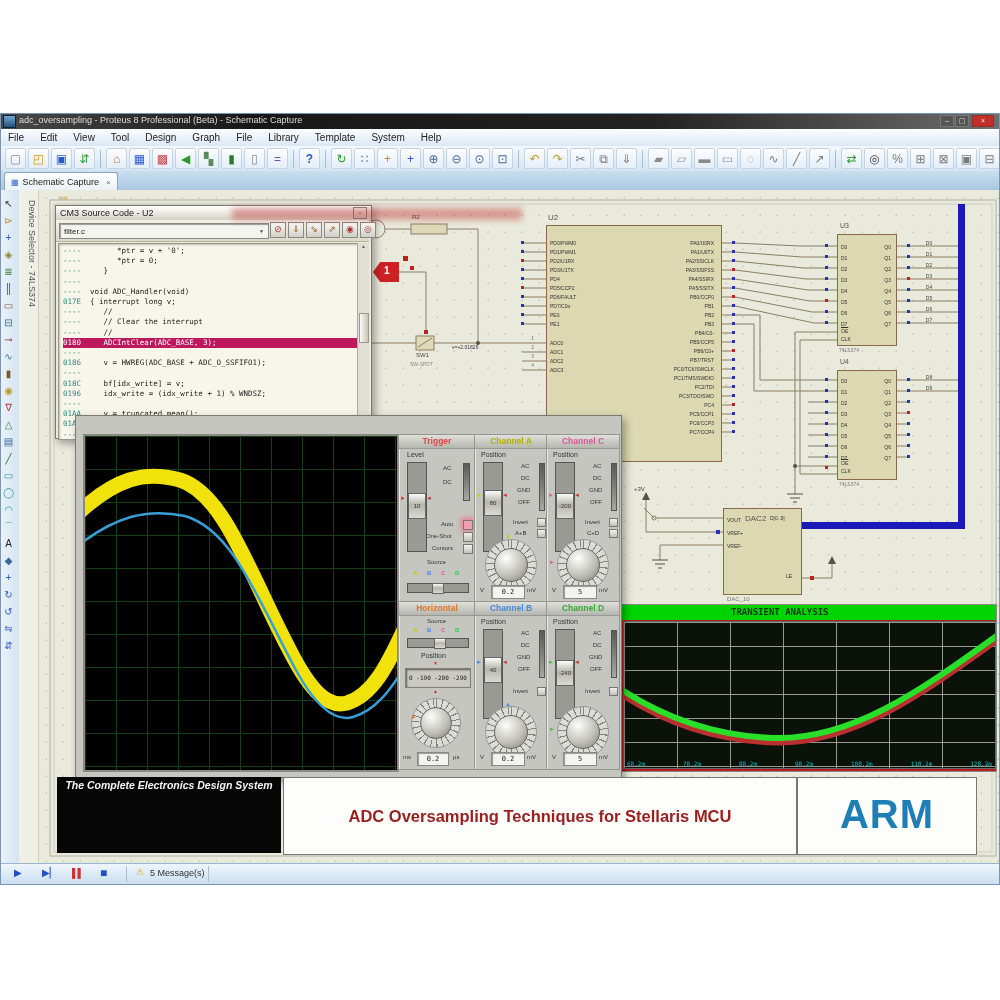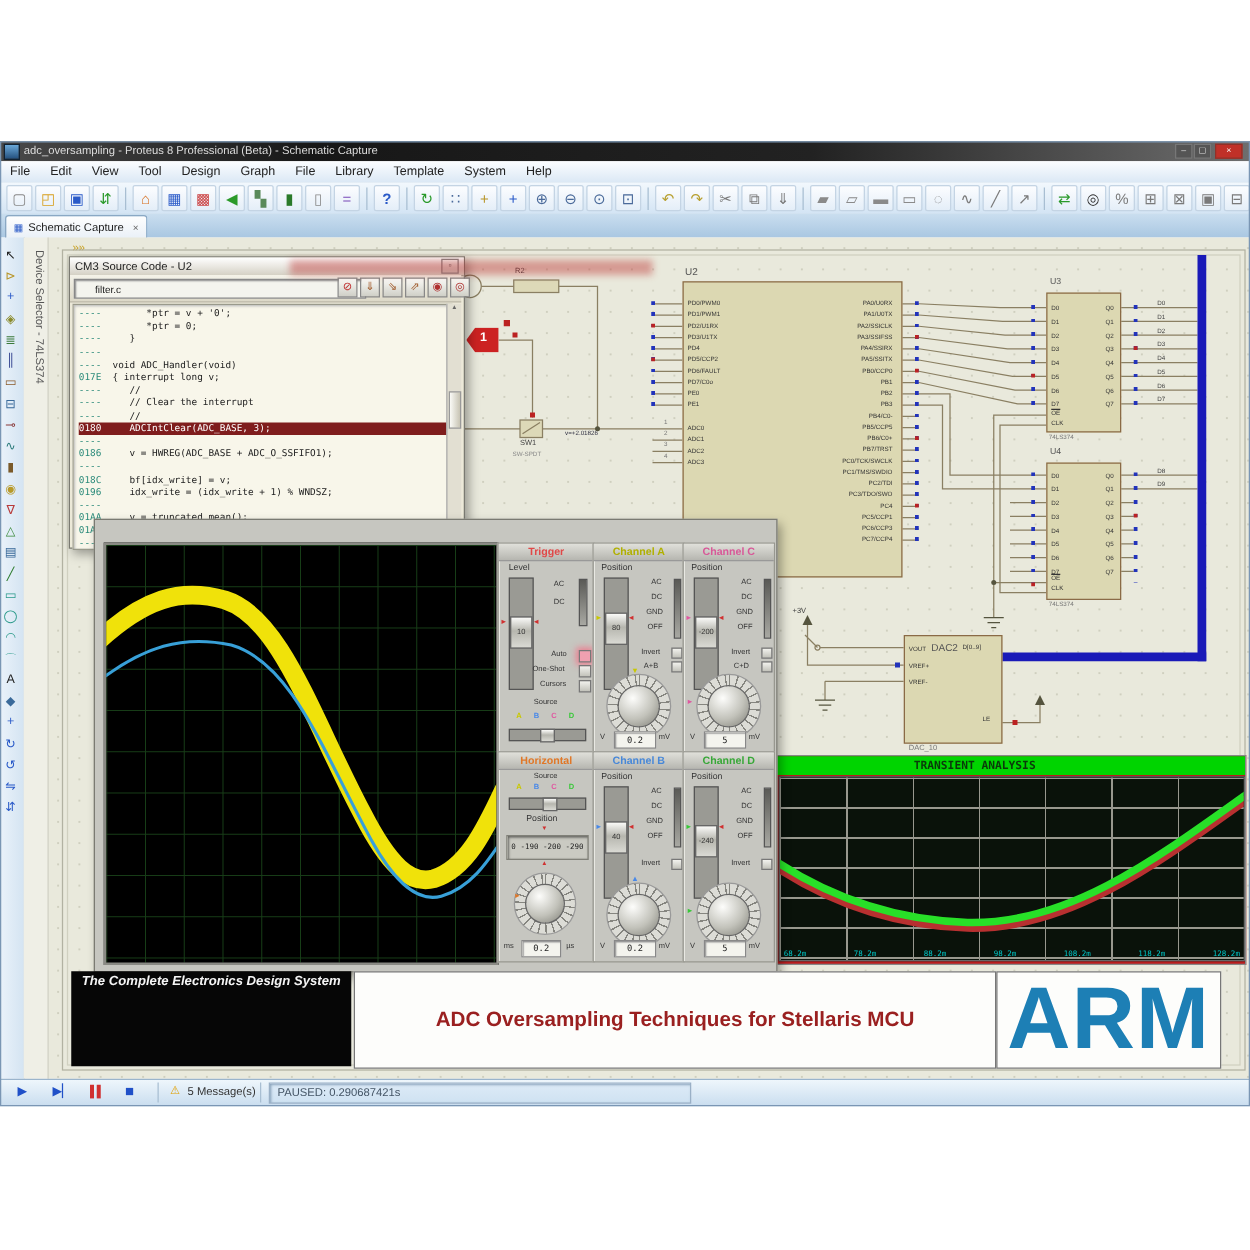--- a/index.html
+++ b/index.html
@@ -38,21 +38,21 @@
 .wnd{background:#ece9d8;border:1px solid #7a7a72;box-shadow:3px 4px 8px rgba(0,0,0,.35)}
 .wndt{height:14px;background:linear-gradient(#ffffff,#d5d1c5);border-bottom:1px solid #a8a89a;
 display:flex;align-items:center;padding:0 4px;font-size:9px;color:#222}
 .wbtn{width:12px;height:10px;margin-left:2px;border:1px solid #888;background:linear-gradient(#fafaf6,#cfcfc7);
 font-size:7px;line-height:9px;text-align:center;color:#444}
 
 .codearea{background:#f8f6ea;border:1px solid #9a9a8c;box-shadow:inset 1px 1px 2px #bbb}
 .crow{display:flex;white-space:pre;line-height:10.2px;font-size:7.5px}
 .lnum{width:27px;flex:none;color:#2a8a7a}
 .ltxt{color:#222}
-.hlrow{background:#7f1d1d}
+.hlrow{background:#be185d}
 .hlrow .lnum,.hlrow .ltxt{color:#fff}
 .scroll{background:#e2dfd2;border-left:1px solid #aaa}
 
 .sect{position:absolute;border:1px solid #97978f;background:#c6c6c0;box-shadow:inset 1px 1px 0 #e9e9e3}
 .sectt{height:13px;text-align:center;font-weight:bold;font-size:8.5px;line-height:13px;
 background:linear-gradient(#e0e0da,#b6b6b0);border-bottom:1px solid #999}
 .vslider{background:linear-gradient(90deg,#6a6a66,#ebebе5 35%,#7a7a76);background-color:#9a9a94;border:1px solid #555}
 .thumb{background:linear-gradient(#fbfbf9,#b6b6ae 45%,#dadad4);border:1px solid #666;text-align:center;color:#333}
 .led{background:linear-gradient(#5a5a56,#a8a8a2);border:1px solid #555}
 .sbtn{border:1px solid #777;background:linear-gradient(#f2f2ee,#c2c2ba)}
@@ -428,21 +428,21 @@
   </div>
 </div>
 
 <div class="a wnd" style="left:55px;top:205px;width:315px;height:232px">
   <div class="wndt">
     <span>CM3 Source Code - U2</span>
     <span style="flex:1"></span>
     <span class="wbtn">▫</span>
   </div>
   <div class="a" style="left:0;top:14px;width:313px;height:21px;background:linear-gradient(#f4f2e8,#ddd9c8);border-bottom:1px solid #b8b4a4">
-    <div class="a whitebox flex" style="left:3px;top:3px;width:200px;height:14px;padding:0 16px">
+    <div class="a whitebox flex" style="left:3px;top:3px;width:200px;height:14px;padding:0 4px">
       <span class="f8">filter.c</span>
       <span style="flex:1"></span>
       <span class="f5" style="color:#444">▼</span>
     </div>
     <div class="a flex" style="left:212px;top:2px">
         <span class="wbtn" style="width: 14px; height: 14px; line-height: 13px; font-size: 9px; color: rgb(192, 48, 48);">⊘</span>
         <span class="wbtn" style="width: 14px; height: 14px; line-height: 13px; font-size: 9px; color: rgb(160, 88, 40);">⇓</span>
         <span class="wbtn" style="width: 14px; height: 14px; line-height: 13px; font-size: 9px; color: rgb(160, 88, 40);">⇘</span>
         <span class="wbtn" style="width: 14px; height: 14px; line-height: 13px; font-size: 9px; color: rgb(160, 88, 40);">⇗</span>
         <span class="wbtn" style="width: 14px; height: 14px; line-height: 13px; font-size: 9px; color: rgb(176, 48, 48);">◉</span>
@@ -643,30 +643,27 @@
   </div>
 </div>
 
 <div class="a proteusbox" style="left:57px;top:777px;width:224px;height:76px">
   <div class="tac b" style="font-size:10.5px;font-style:italic;color:#f4f4f4;margin-top:2px">The Complete Electronics Design System</div>
 </div>
 <div class="a bannerbox" style="left:283px;top:777px;width:512px;height:76px">
   <div class="tac b" style="font-size:16.5px;color:#9a2020;line-height:76px">ADC Oversampling Techniques for Stellaris MCU</div>
 </div>
 <div class="a bannerbox" style="left:797px;top:777px;width:178px;height:76px">
-  <div class="tac b" style="font-size:70px;color:#1d7fb5;line-height:72px;letter-spacing:1px">ARM</div>
+  <div class="tac b" style="font-size:40px;color:#1d7fb5;line-height:72px;letter-spacing:1px">ARM</div>
 </div>
 
 <div class="a statusbar">
   <span class="a f10" style="left:14px;top:3px;color:#2050c8">▶</span>
   <span class="a f10" style="left:42px;top:3px;color:#2050c8">▶▏</span>
   <span class="a f9 b" style="left:72px;top:4px;color:#d03030;letter-spacing:-1px">▌▌</span>
   <span class="a f11 b" style="left:100px;top:2px;color:#2050c8;font-size:12px">■</span>
   <div class="a" style="left:126px;top:2px;width:1px;height:16px;background:#a8bed2"></div>
   <span class="a f9" style="left:136px;top:3px;color:#e0a000">⚠</span>
   <span class="a f9" style="left:150px;top:4px;color:#333">5 Message(s)</span>
   <div class="a" style="left:208px;top:2px;width:1px;height:16px;background:#a8bed2"></div>
-  <div class="a sunken f9" style="left:215px;top:2px;width:330px;height:15px;line-height:15px;padding-left:6px">
-    <span>PAUSED: 0.290687421s</span>
-  </div>
 </div>
 
 <div class="a appframe"></div>
 
 </body></html>

